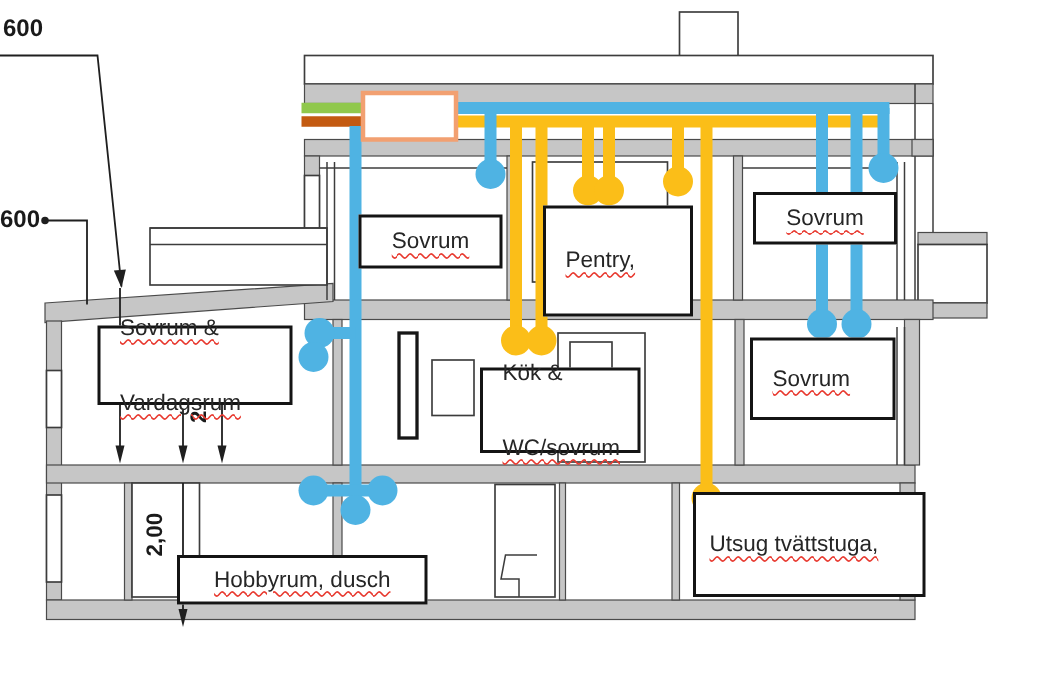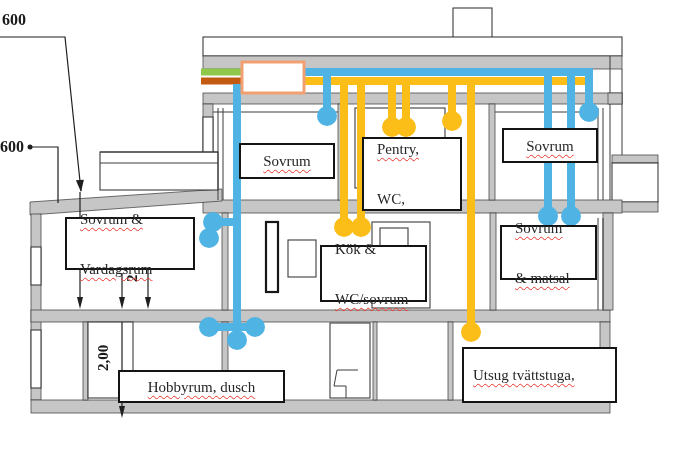--- a/index.html
+++ b/index.html
@@ -8,21 +8,21 @@
     --outdoor-air-green:#90C84C;
     --exhaust-air-orange:#C35A11;
     --unit-border-orange:#F2A071;
     --wall-gray:#C6C6C6;
     --label-border:#141414;
     --spellcheck-red:#E8392F;
     --text-dark:#262626;
   }
   html,body{margin:0;padding:0;background:#fff;}
   #stage{position:relative;width:700px;height:454px;background:#ffffff;overflow:hidden;
-         font-family:Liberation Serif, serif;}
+         font-family:Liberation Sans, sans-serif;}
   #drawing{position:absolute;left:0;top:0;}
 
   
   .struct line,.struct polyline{stroke:#3c3c3c;stroke-width:1;fill:none;}
   .gray{fill:var(--wall-gray);stroke:#4a4a4a;stroke-width:0.8;}
   .white-box{fill:#ffffff;stroke:#3c3c3c;stroke-width:1.1;}
   .door{fill:#ffffff;stroke:#161616;stroke-width:2.2;}
   .thick{stroke:#202020;stroke-width:2.6;}
 
   
@@ -199,43 +199,41 @@
   <div class="dim-text" style="left:0px;top:138px;">600</div>
   <div class="dim-text rot" style="left:124px;top:282px;font-size:15px;">2</div>
   <div class="dim-text rot" style="left:95px;top:371px;font-size:15px;">2,00</div>
 
   <div class="room-label center" style="left:239px;top:143px;width:96px;height:36px;">
     <span class="wavy">Sovrum</span>
   </div>
 
   <div class="room-label padded" style="left:362px;top:137px;width:100px;height:74px;">
     <span class="wavy">Pentry,</span>
-    <span>WC,</span>
   </div>
 
   <div class="room-label center" style="left:502px;top:128px;width:96px;height:35px;">
     <span class="wavy">Sovrum</span>
   </div>
 
   <div class="room-label padded" style="left:65px;top:217px;width:130px;height:53px;">
     <span class="wavy">Sovrum &amp;</span>
     <span class="wavy">Vardagsrum</span>
   </div>
 
   <div class="room-label padded" style="left:320px;top:245px;width:107px;height:57px;">
     <span>Kök &amp;</span>
     <span class="wavy">WC/sovrum</span>
   </div>
 
   <div class="room-label padded" style="left:500px;top:225px;width:97px;height:55px;">
     <span class="wavy">Sovrum</span>
-    <span class="wavy">&amp; matsal</span>
   </div>
 
   <div class="room-label center" style="left:118px;top:370px;width:167px;height:33px;">
     <span class="wavy">Hobbyrum, dusch</span>
   </div>
 
-  <div class="room-label padded" style="left:462px;top:347px;width:155px;height:56px;padding-left:9px;">
+  <div class="room-label padded" style="left:462px;top:328px;width:155px;height:70px;padding-left:9px;">
     <span class="wavy">Utsug tvättstuga,</span>
   </div>
 
 </div>
 
 </body></html>

